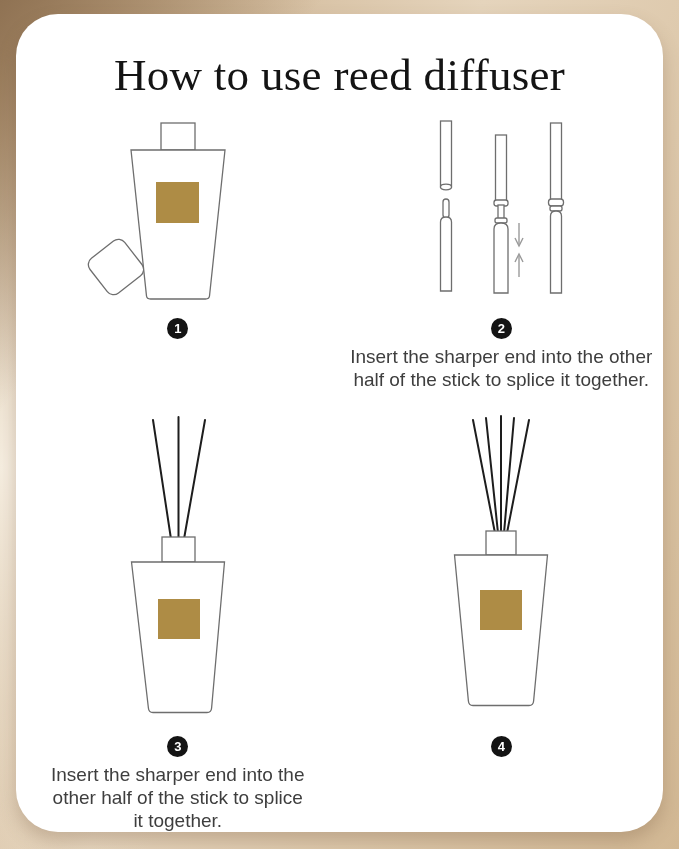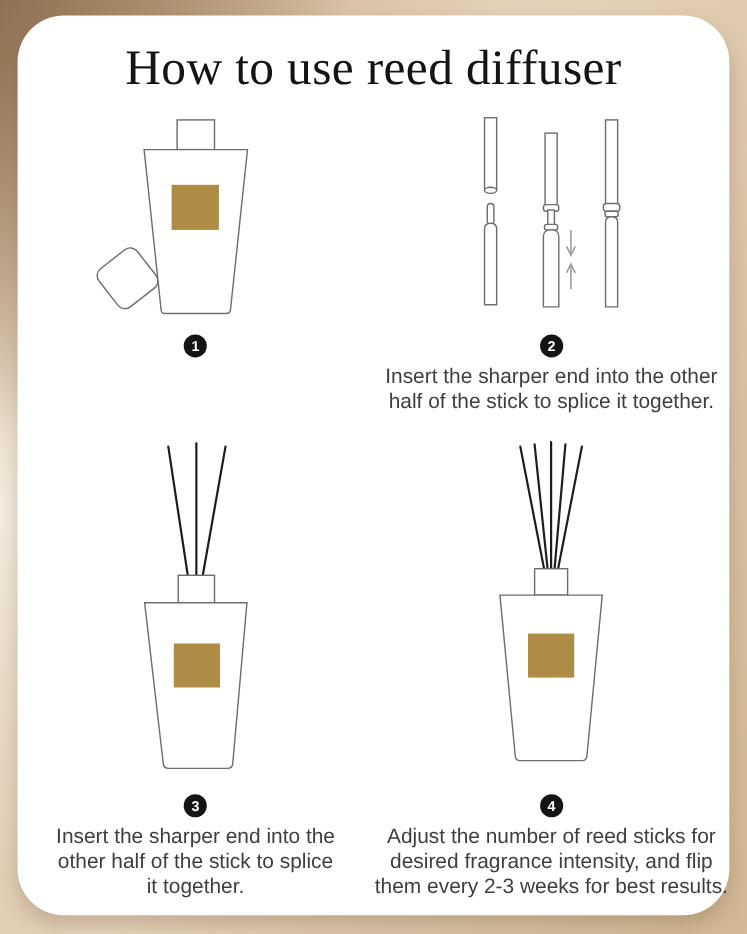--- a/index.html
+++ b/index.html
@@ -16,21 +16,21 @@
   }
   .card {
     position: absolute;
     left: 16px; top: 14px; right: 16px; bottom: 17px;
     background: #ffffff;
     border-radius: 42px;
     box-shadow: 0 9px 18px rgba(118, 90, 62, 0.30);
     display: flex;
     flex-direction: column;
     align-items: center;
-    padding-top: 22px;
+    padding-top: 36px;
     box-sizing: border-box;
   }
   .title {
     margin: 0;
     font-family: "Liberation Serif", serif;
     font-weight: 400;
     font-size: 45px;
     line-height: 1.15;
     color: #141414;
     letter-spacing: 0.3px;
@@ -167,17 +167,16 @@
             <line class="reed" x1="120" y1="3" x2="120" y2="120"></line>
             <line class="reed" x1="133" y1="5" x2="123" y2="120"></line>
             <line class="reed" x1="148" y1="7" x2="126" y2="120"></line>
           </g>
           <rect class="outline" x="105" y="118" width="30" height="24"></rect>
           <path class="outline" d="M73.5 142 L166.5 142 L152.6 288 Q152.3 292.5 148 292.5 L92 292.5 Q87.7 292.5 87.4 288 Z"></path>
           <rect class="label" x="99" y="177" width="42" height="40"></rect>
         </svg>
       </div>
       <div class="badge">4</div>
-      <p class="caption cap-4">Adjust the number of reed sticks for desired fragrance intensity, and flip them every 2-3 weeks for best results.</p>
     </section>
 
   </div>
 </div>
 
 </body></html>

